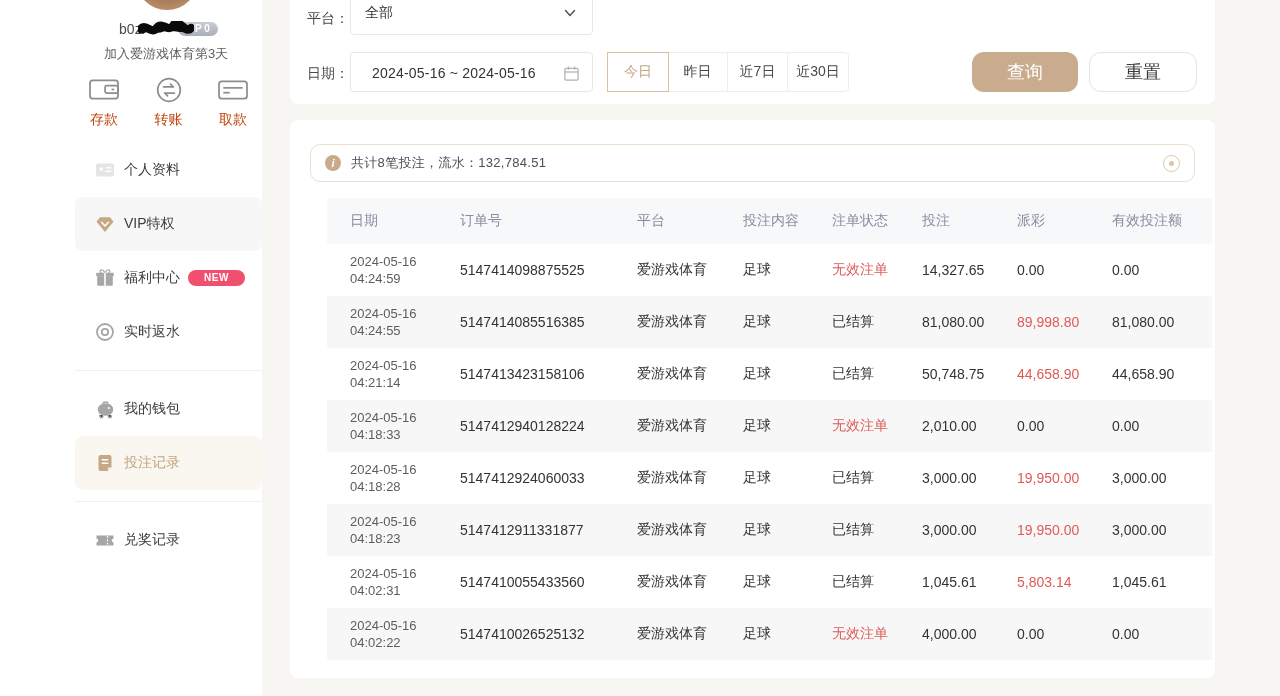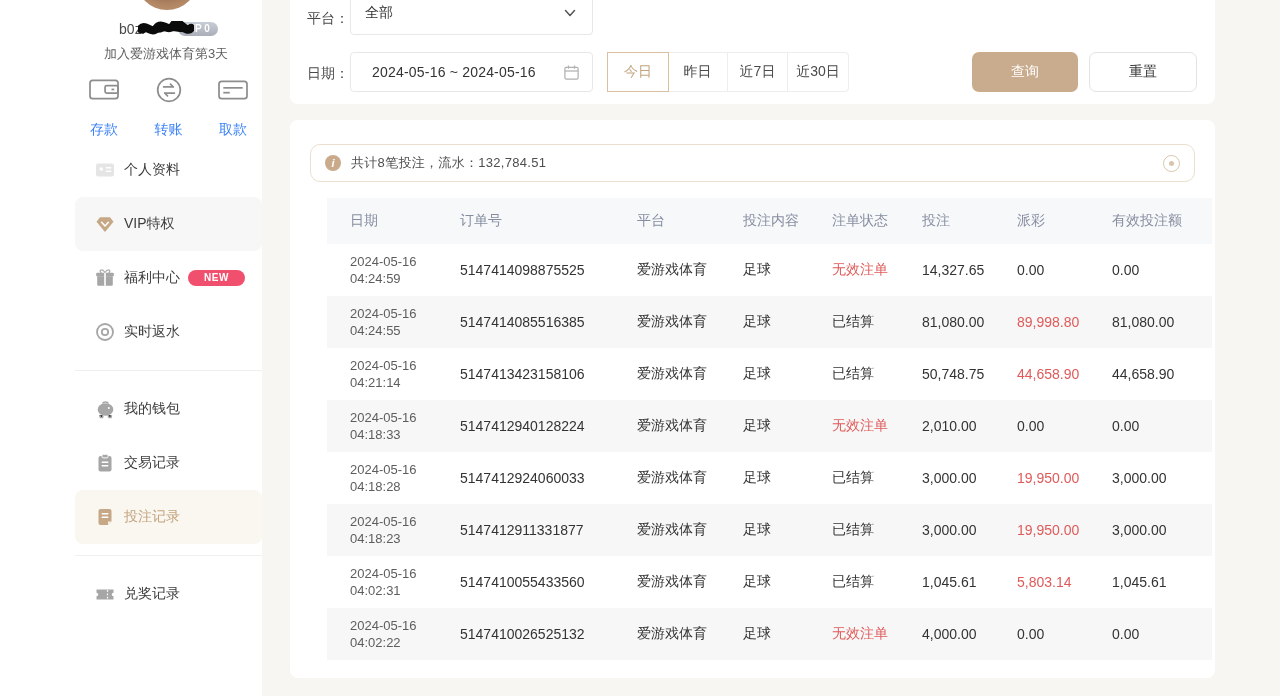--- a/index.html
+++ b/index.html
@@ -29,21 +29,21 @@
     padding:0 8px; border-radius:8px; position:relative; z-index:1;
   }
   .join-text { position:absolute; left:0; top:45px; width:332px; text-align:center; font-size:13px; color:#5f5f5f; }
   .actions {
     position:absolute; left:75px; top:76px; width:187px;
     display:flex; justify-content:space-between;
   }
   .action-item { width:58px; text-align:center; cursor:pointer; }
   .action-icon { display:inline-block; width:34px; height:28px; color:#8d8d8d; }
   .action-icon svg { width:34px; height:28px; }
-  .action-label { font-size:14px; color:#3b82f6; margin-top:13px; }
+  .action-label { font-size:14px; color:#c2410c; margin-top:3px; }
 
   .nav { position:absolute; left:0; top:143px; width:262px; }
   .nav-item {
     height:54px; margin-left:75px; display:flex; align-items:center;
     padding-left:20px; border-radius:8px; cursor:pointer; position:relative;
   }
   .nav-item.highlight { background:#f7f7f7; }
   .nav-item.active { background:#faf6f0; }
   .nav-icon { width:20px; height:20px; margin-right:9px; color:#a6a6a6; flex:none; }
   .nav-icon svg { width:20px; height:20px; display:block; }
@@ -68,39 +68,39 @@
   .platform-select {
     position:absolute; left:60px; top:-9px; width:243px; height:44px;
     border:1px solid #e7e7e7; border-radius:4px; background:#fff;
     display:flex; align-items:center; padding:0 14px; cursor:pointer;
   }
   .platform-select .sel-value { font-size:14px; color:#333; flex:1; }
   .chevron-down { width:16px; height:16px; color:#555; }
   .date-input {
     position:absolute; left:60px; top:52px; width:243px; height:40px;
     border:1px solid #e7e7e7; border-radius:4px; background:#fff;
-    display:flex; align-items:center; padding:0 12px 0 21px; cursor:pointer;
+    display:flex; align-items:flex-start; padding:12px 12px 0 21px; cursor:pointer;
   }
   .date-input .date-value { font-size:14px; color:#333; flex:1; letter-spacing:.2px; }
   .calendar-icon { width:17px; height:17px; color:#b0b0b0; }
   .quick-group {
     position:absolute; left:317px; top:52px; height:40px;
     display:flex; border:1px solid #ededed; border-radius:4px; background:#fff;
   }
   .quick-btn {
     width:60px; display:flex; align-items:center; justify-content:center;
     font-size:14px; color:#4a4a4a; border-right:1px solid #ededed; cursor:pointer;
   }
   .quick-btn:last-child { border-right:none; }
   .quick-btn.active {
     color:#c3a47e; border:1px solid #d9c09e; border-radius:0; margin:-1px; width:62px;
     background:#fff; position:relative; z-index:1;
   }
   .btn {
-    position:absolute; top:52px; height:40px; border-radius:7px; font-size:14px;
+    position:absolute; top:52px; height:40px; border-radius:12px; font-size:18px;
     display:flex; align-items:center; justify-content:center; cursor:pointer;
   }
   .btn-query { left:682px; width:106px; background:#c9ac8d; color:#fff; border:none; }
   .btn-reset { left:799px; width:108px; background:#fff; color:#3a3a3a; border:1px solid #e3e3e3; }
 
   
   .table-panel {
     position:absolute; left:290px; top:120px; width:925px; height:558px;
     background:#fff; border-radius:8px;
   }
@@ -212,31 +212,20 @@
       <div class="nav-item">
         <span class="nav-icon">
           <svg viewBox="0 0 20 20">
             <ellipse cx="10.5" cy="10.5" rx="7.8" ry="6.2" fill="currentColor"></ellipse>
             <path d="M4.5 16 l1 2.5 h2 l.5-2 M13 16 l1 2.5 h2 l.5-2" stroke="currentColor" stroke-width="1.6"></path>
             <path d="M7.5 4.5 C8.5 2.5 12.5 2.5 13.5 4.5" fill="none" stroke="currentColor" stroke-width="1.6"></path>
             <circle cx="13.8" cy="9" r="1" fill="#fff"></circle>
           </svg>
         </span>
         <span class="nav-label">我的钱包</span>
-      </div>
-      <div class="nav-item">
-        <span class="nav-icon">
-          <svg viewBox="0 0 20 20">
-            <rect x="3.5" y="3" width="13" height="15.5" rx="2" fill="currentColor"></rect>
-            <rect x="7" y="1.3" width="6" height="3.6" rx="1.2" fill="currentColor" stroke="#fff" stroke-width="1"></rect>
-            <rect x="6.5" y="8.5" width="7" height="1.4" rx=".7" fill="#fff"></rect>
-            <rect x="6.5" y="12" width="7" height="1.4" rx=".7" fill="#fff"></rect>
-          </svg>
-        </span>
-        <span class="nav-label">交易记录</span>
       </div>
       <div class="nav-item active">
         <span class="nav-icon">
           <svg viewBox="0 0 20 20">
             <path d="M3.5 4 a2 2 0 0 1 2-2 h9 a2 2 0 0 1 2 2 v10.5 l-3.5 3.5 h-7.5 a2 2 0 0 1-2-2 Z" fill="currentColor"></path>
             <rect x="6.5" y="6" width="7" height="1.4" rx=".7" fill="#fff"></rect>
             <rect x="6.5" y="9.5" width="7" height="1.4" rx=".7" fill="#fff"></rect>
             <path d="M16.5 14.5 l-3.5 3.5 v-3.5 Z" fill="#fff" opacity=".85"></path>
           </svg>
         </span>

